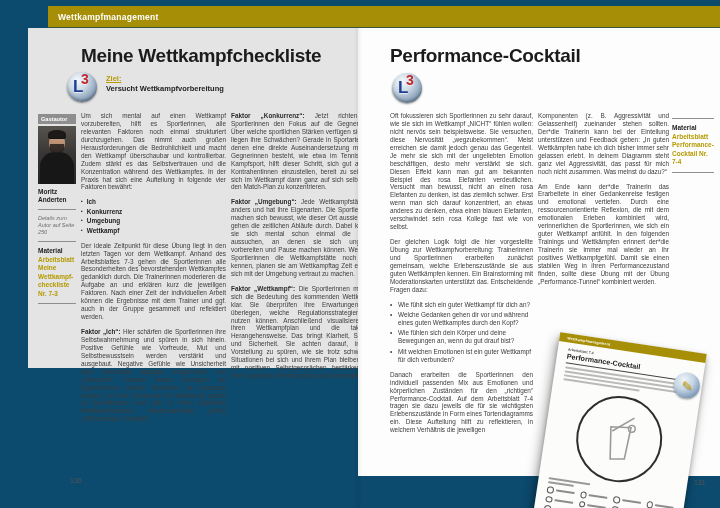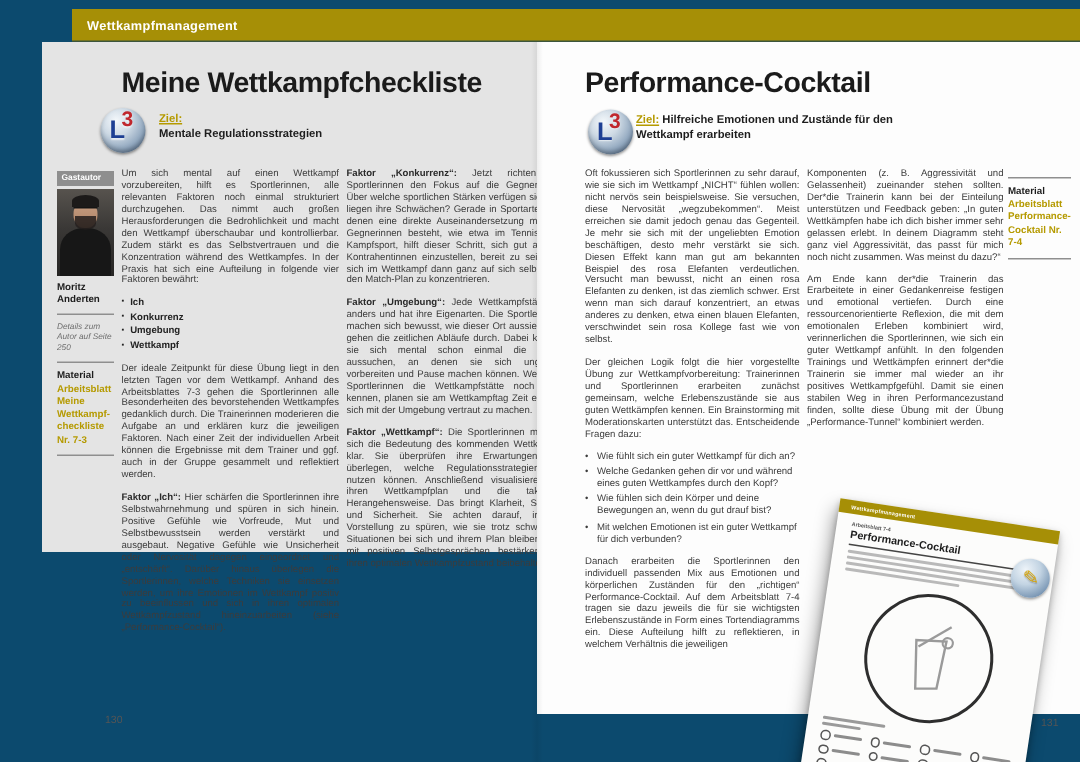--- a/index.html
+++ b/index.html
@@ -98,21 +98,21 @@
     <div class="page-title" style="left:53px;top:17px;">Meine Wettkampfcheckliste</div>
 
     <div class="goal-row" style="left:39px;top:44px;">
       <div class="l3-ball">
         <span class="l">L</span>
         <span class="n3">3</span>
       </div>
     </div>
     <div class="goal-text" style="left:78px;top:46px;width:150px;text-align:left;">
       <span class="ziel">Ziel:</span><br>
-      <span>Mentale Regulationsstrategien</span>
+      <span>Versucht Wettkampfvorbereitung</span>
     </div>
 
     <div class="sidebar-l">
       <div class="guest-label">Gastautor</div>
       <div class="photo">
         <div class="body"></div>
           <div class="head"></div>
           <div class="hair"></div>
           <div class="glasses"></div>
           <div class="beard"></div>
@@ -148,23 +148,20 @@
   </div>
 
   <div class="page-right">
     <div class="page-title" style="left:32px;top:17px;">Performance-Cocktail</div>
 
     <div class="goal-row" style="left:34px;top:45px;">
       <div class="l3-ball">
         <span class="l">L</span>
         <span class="n3">3</span>
       </div>
-    </div>
-    <div class="goal-text" style="left:66px;top:47px;width:172px;text-align:left;">
-      <span class="ziel">Ziel:</span><span> Hilfreiche Emotionen und Zustände für den Wettkampf erarbeiten</span>
     </div>
 
     <div class="col" style="left:32px;top:84px;width:143px;">
       <p>Oft fokussieren sich Sportlerinnen zu sehr darauf, wie sie sich im Wettkampf „NICHT“ fühlen wollen: nicht nervös sein beispielsweise. Sie versuchen, diese Nervosität „wegzubekommen“. Meist erreichen sie damit jedoch genau das Gegenteil. Je mehr sie sich mit der ungeliebten Emotion beschäftigen, desto mehr verstärkt sie sich. Diesen Effekt kann man gut am bekannten Beispiel des rosa Elefanten verdeutlichen. Versucht man bewusst, nicht an einen rosa Elefanten zu denken, ist das ziemlich schwer. Erst wenn man sich darauf konzentriert, an etwas anderes zu denken, etwa einen blauen Elefanten, verschwindet sein rosa Kollege fast wie von selbst.</p>
       <p>Der gleichen Logik folgt die hier vorgestellte Übung zur Wettkampfvorbereitung: Trainerinnen und Sportlerinnen erarbeiten zunächst gemeinsam, welche Erlebenszustände sie aus guten Wettkämpfen kennen. Ein Brainstorming mit Moderationskarten unterstützt das. Entscheidende Fragen dazu:</p>
       <ul class="rd">
         <li>Wie fühlt sich ein guter Wettkampf für dich an?</li>
         <li>Welche Gedanken gehen dir vor und während eines guten Wettkampfes durch den Kopf?</li>
         <li>Wie fühlen sich dein Körper und deine Bewegungen an, wenn du gut drauf bist?</li>
         <li>Mit welchen Emotionen ist ein guter Wettkampf für dich verbunden?</li>

